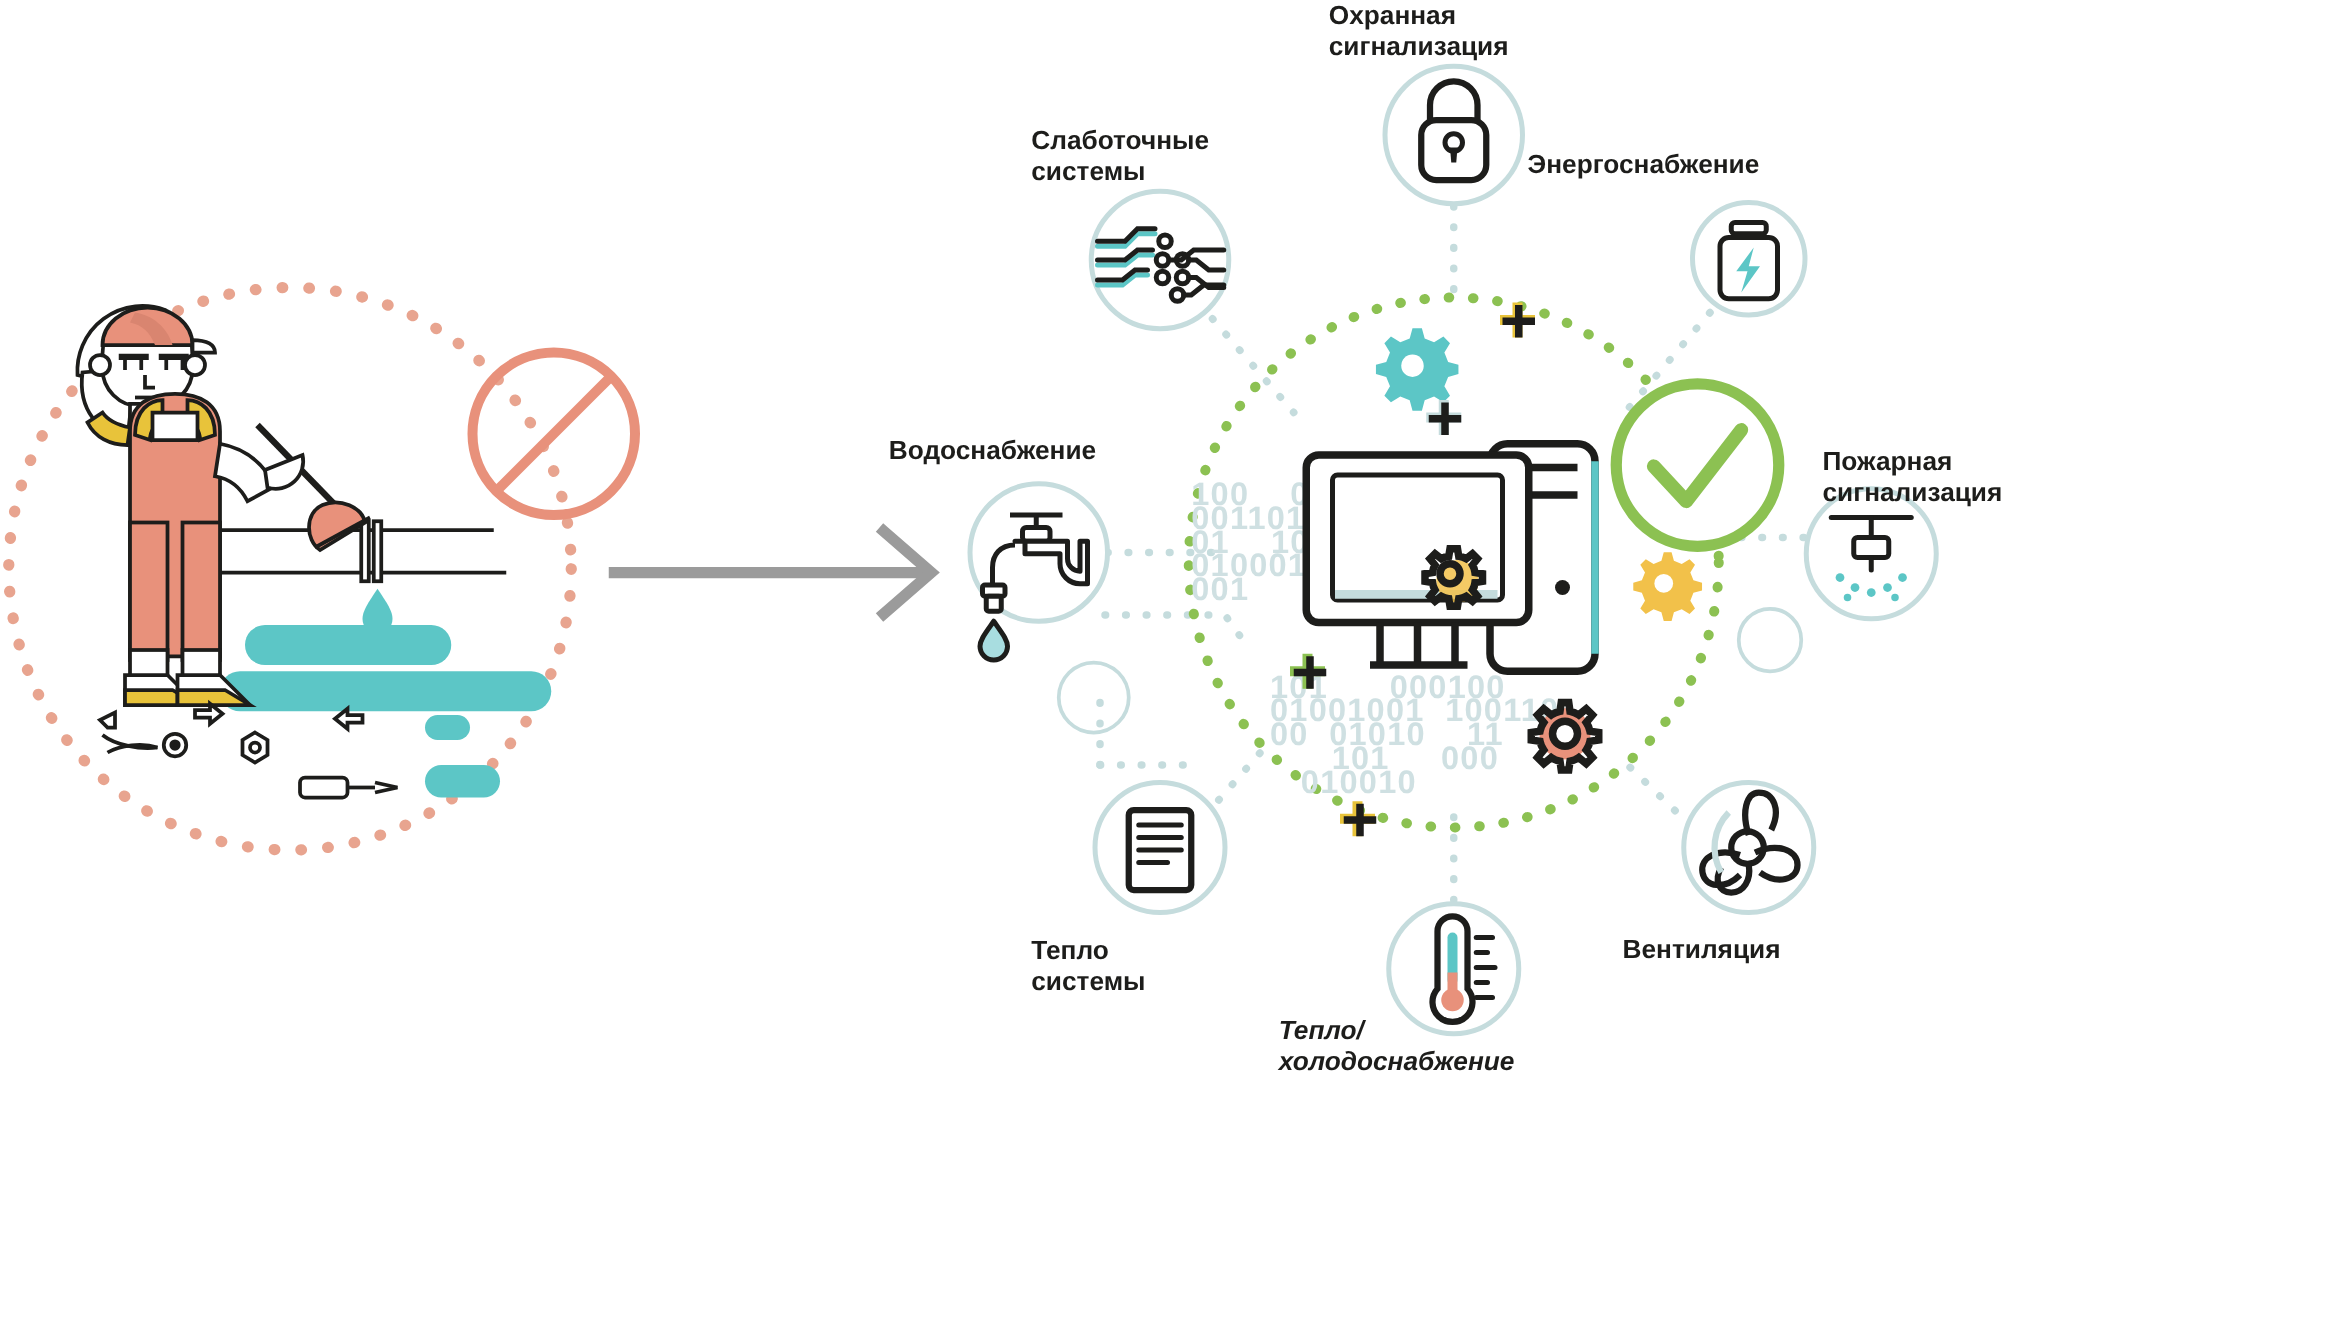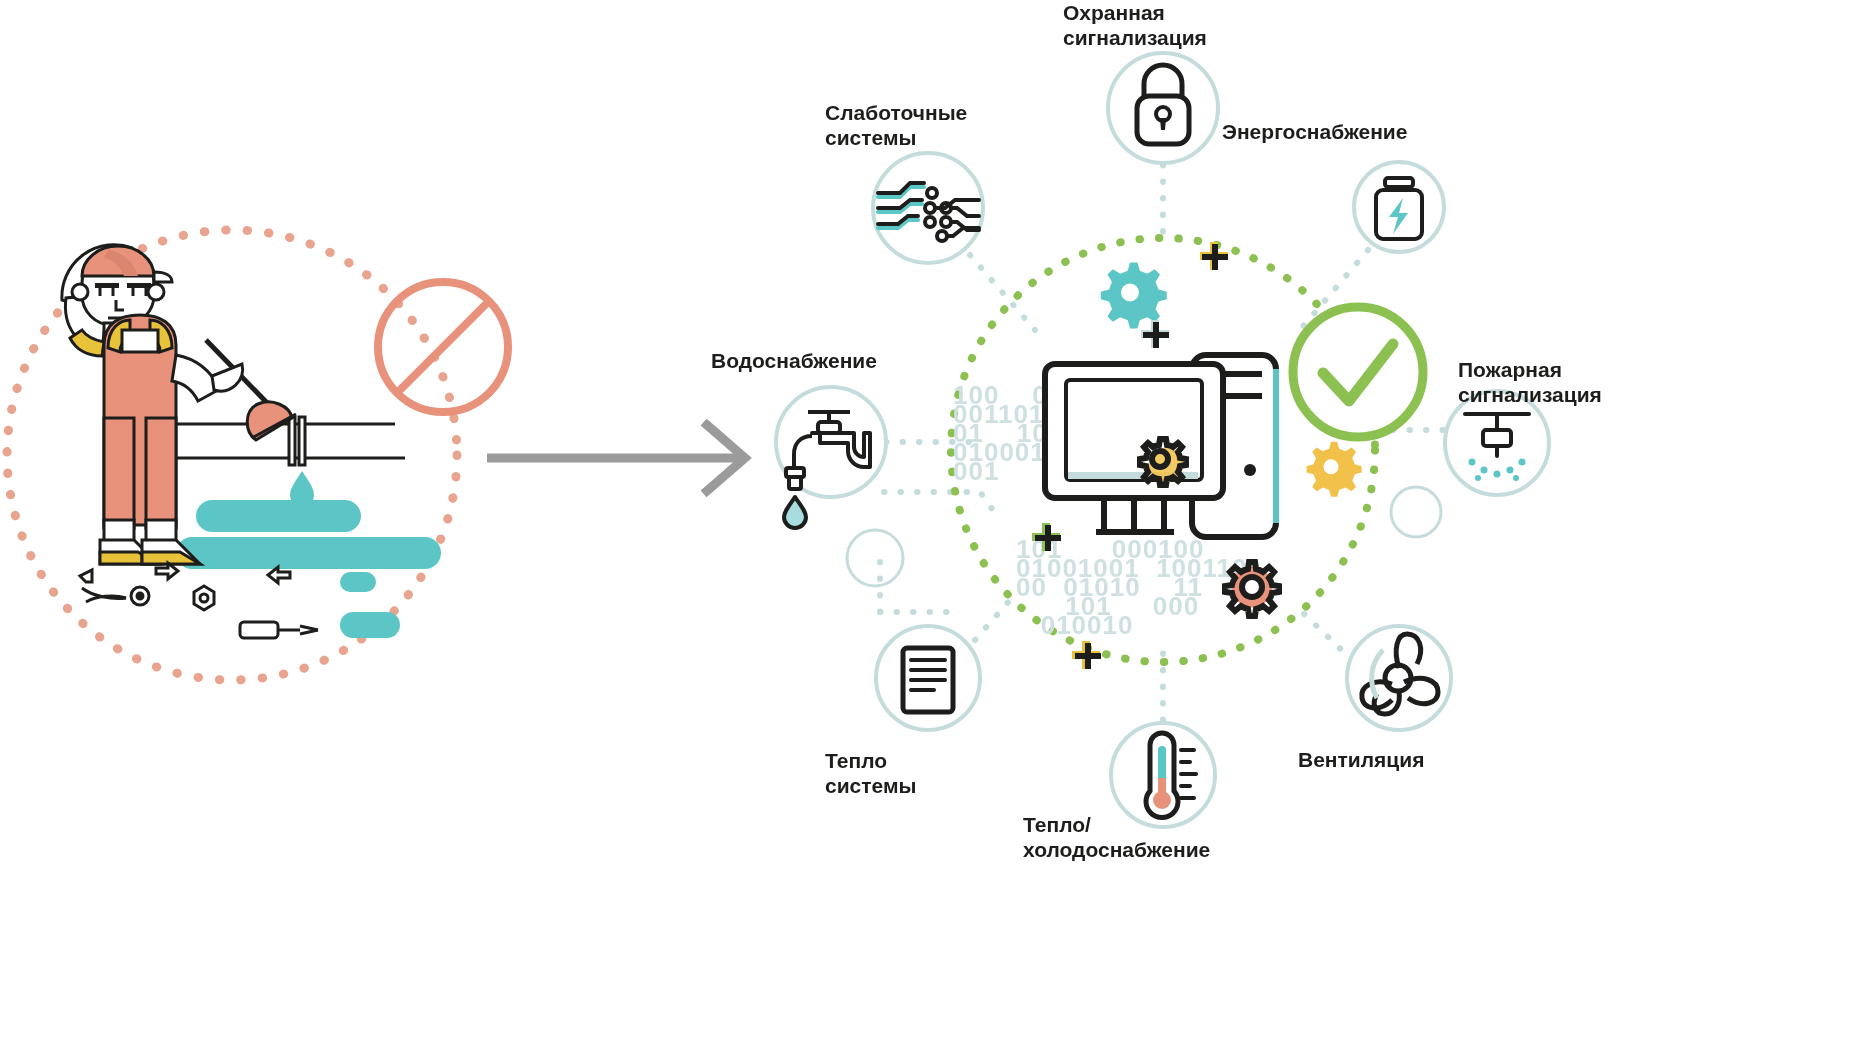--- a/index.html
+++ b/index.html
@@ -347,21 +347,21 @@
   <div class="lbl" style="left:1063px;top:0px;width:200px;">Охранная
 сигнализация</div>
 
   <div class="lbl" style="left:1222px;top:119px;width:240px;">Энергоснабжение</div>
 
   <div class="lbl" style="left:1458px;top:333px;width:220px;margin-top:24px;">Пожарная
 сигнализация</div>
 
   <div class="lbl" style="left:1298px;top:747px;width:200px;">Вентиляция</div>
 
-  <div class="lbl" style="left:1023px;top:812px;width:280px;">Тепло/
+  <div class="lbl" style="left:1023px;top:812px;width:280px;font-style:italic;">Тепло/
 холодоснабжение</div>
 
   <div class="lbl" style="left:825px;top:748px;width:200px;">Тепло
 системы</div>
 
   <div class="lbl" style="left:711px;top:348px;width:240px;">Водоснабжение</div>
 
 </div>
 
 </body></html>

